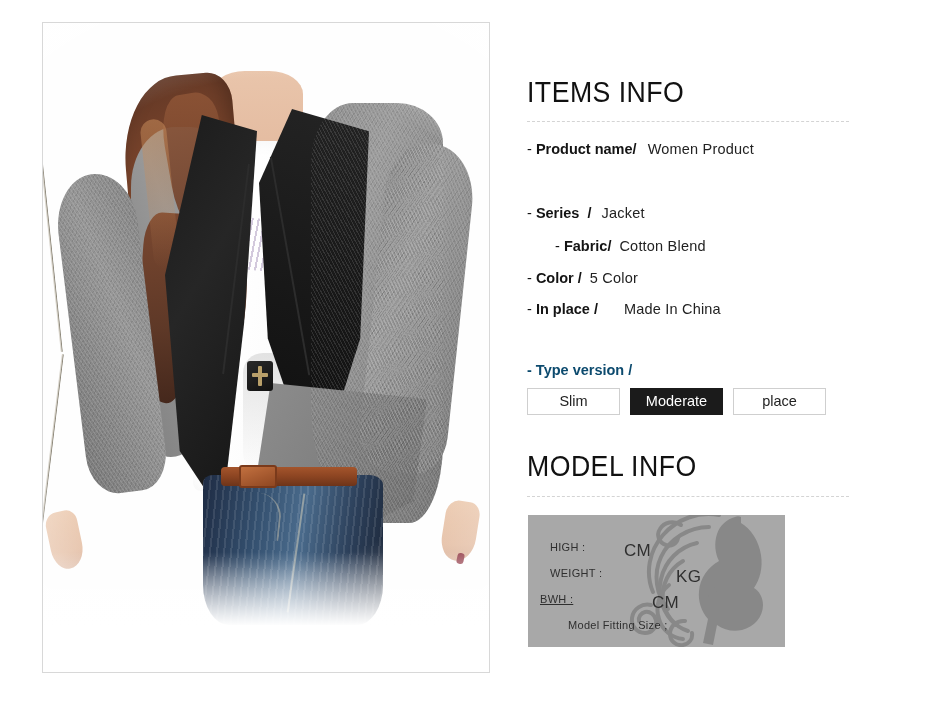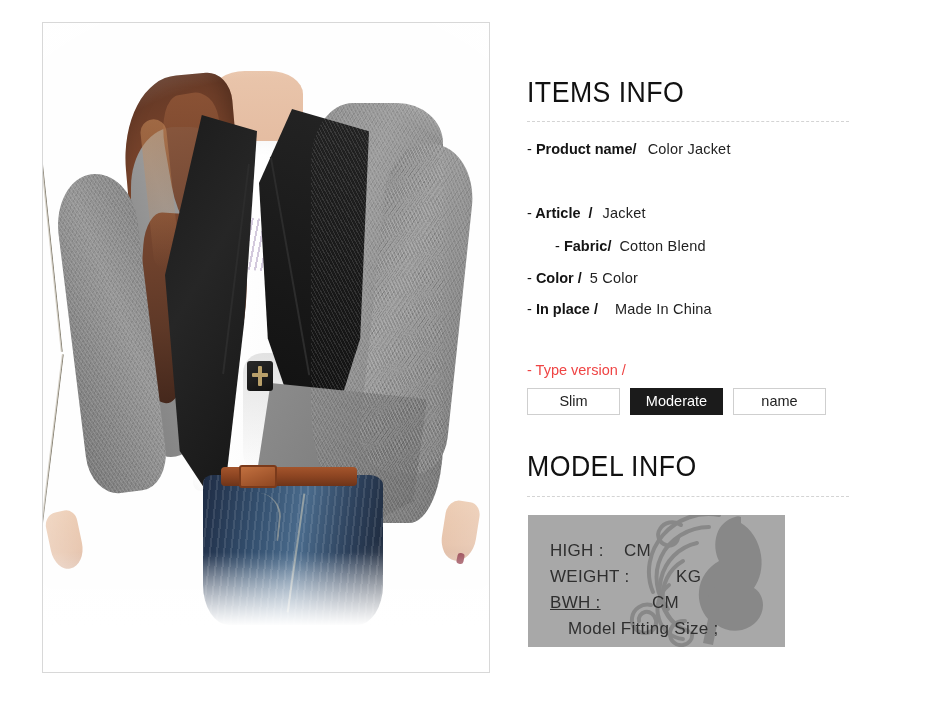--- a/index.html
+++ b/index.html
@@ -307,22 +307,22 @@
     font-size: 14.5px;
     color: #222222;
     letter-spacing: .2px;
   }
 
   .type-label {
     position: absolute;
     left: 0;
     top: 362px;
     font-size: 14.5px;
-    font-weight: normal;
-    color: #ef4444;
+    font-weight: bold;
+    color: #0c4a6e;
     white-space: nowrap;
   }
   .type-row {
     position: absolute;
     left: 0;
     top: 388px;
     display: flex;
     gap: 10px;
     justify-content: space-between;
   }
@@ -357,21 +357,21 @@
   .model-panel .silhouette {
     position: absolute;
     right: -6px;
     top: -6px;
     width: 168px;
     height: 146px;
     opacity: .55;
   }
   .model-line {
     position: absolute;
-    font-size: 17px;
+    font-size: 11px;
     color: #2f2f2f;
     white-space: nowrap;
     letter-spacing: .3px;
     z-index: 2;
     text-align: right;
   }
   .model-unit {
     position: absolute;
     font-size: 17px;
     color: #2f2f2f;
@@ -436,54 +436,54 @@
   </div>
 
   <div class="info-col">
 
     <div class="section-title" style="top:76px;">ITEMS INFO</div>
     <div class="divider" style="top:121px;"></div>
 
     <div class="spec-row" style="top:141px;">
       <span class="spec-label"><span class="spec-dash">-</span>
       <span>Product name</span><span class="spec-slash">/</span></span>
-      <span class="spec-value" style="margin-left:7px;">Color Jacket</span>
+      <span class="spec-value" style="margin-left:7px;">Women Product</span>
     </div>
 
 
     <div class="spec-row" style="top:205px;">
       <span class="spec-label"><span class="spec-dash">-</span>
-      <span>Article</span>&nbsp; <span class="spec-slash">/</span></span>
+      <span>Series</span>&nbsp; <span class="spec-slash">/</span></span>
       <span class="spec-value" style="margin-left:6px;">Jacket</span>
     </div>
 
     <div class="spec-row" style="top:238px;margin-left:28px;">
       <span class="spec-label"><span class="spec-dash">-</span>
       <span>Fabric</span><span class="spec-slash">/</span></span>
       <span class="spec-value" style="margin-left:4px;">Cotton Blend</span>
     </div>
 
     <div class="spec-row" style="top:270px;">
       <span class="spec-label"><span class="spec-dash">-</span>
       <span>Color</span> <span class="spec-slash">/</span></span>
       <span class="spec-value" style="margin-left:4px;">5 Color</span>
     </div>
 
     <div class="spec-row" style="top:301px;">
       <span class="spec-label"><span class="spec-dash">-</span>
       <span>In place</span> <span class="spec-slash">/</span></span>
-      <span class="spec-value" style="margin-left:13px;">Made In China</span>
+      <span class="spec-value" style="margin-left:22px;">Made In China</span>
     </div>
 
     <div class="type-label">- Type version /</div>
 
     <div class="type-row">
       <div class="type-btn">Slim</div>
       <div class="type-btn selected">Moderate</div>
-      <div class="type-btn">name</div>
+      <div class="type-btn">place</div>
     </div>
 
     <div class="section-title" style="top:450px;">MODEL INFO</div>
     <div class="divider" style="top:496px;"></div>
 
     <div class="model-panel">
       <svg class="silhouette" viewBox="0 0 168 146">
         <g fill="#6f6f6f">
           <path d="M118 14c10 6 18 18 20 32 2 13-1 24-7 33 5 3 9 9 9 17 0 12-9 22-21 25-9 2-18 0-25-5l-4 20-10-2 5-24c-7-8-10-18-9-28 1-13 9-24 20-30-4-8-5-18-2-27 3-9 10-15 18-17 2-1 4-1 6 0z"></path>
           <path d="M96 60c-6 4-10 11-11 18-1 9 3 17 10 22l3-13c-5-3-8-8-7-14 0-5 3-9 7-12l-2-1z"></path>
@@ -502,20 +502,20 @@
           <path d="M58 16c-7-5-17-3-21 4-4 6-1 14 6 16 5 2 11-1 12-7"></path>
         </g>
       </svg>
 
       <div class="model-line" style="left:22px; top:26px;">HIGH :</div>
       <div class="model-unit" style="left:96px; top:26px;">CM</div>
 
       <div class="model-line" style="left:22px; top:52px;">WEIGHT :</div>
       <div class="model-unit" style="left:110px; top:52px;margin-left:38px;">KG</div>
 
-      <div class="model-line" style="left:22px; top:78px;text-decoration:underline;">BWH :</div>
+      <div class="model-line" style="left:12px; top:78px;text-decoration:underline;">BWH :</div>
       <div class="model-unit" style="left:124px; top:78px;">CM</div>
 
       <div class="model-line" style="left:22px; top:104px;margin-left:18px;">Model Fitting Size ;</div>
     </div>
 
   </div>
 </div>
 
 </body></html>

